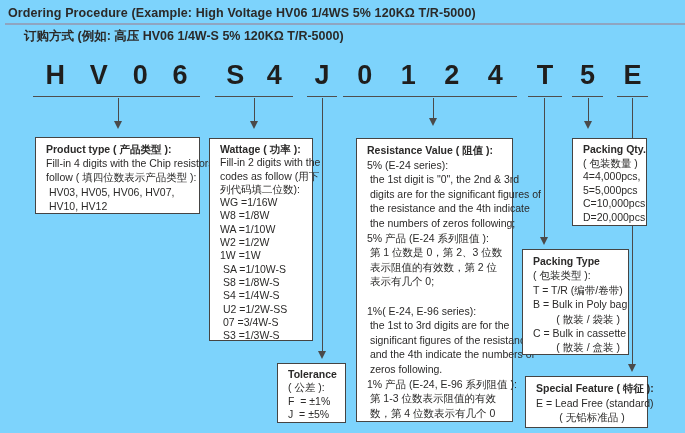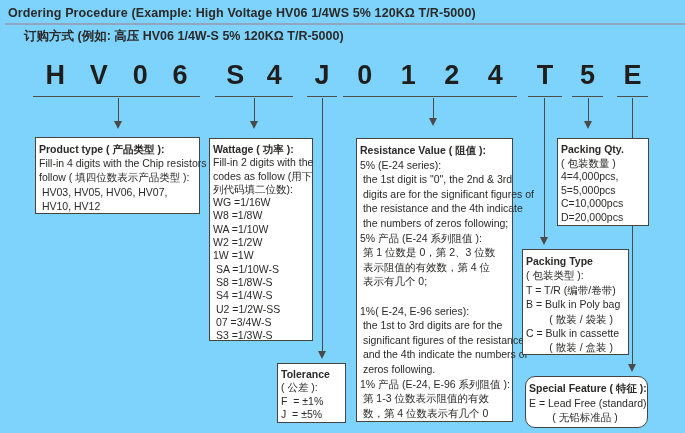--- a/index.html
+++ b/index.html
@@ -34,31 +34,31 @@
   #a-product{left:117.5px;height:27px;}
   #a-wattage{left:253.5px;height:27px;}
   #a-tol{left:321.5px;height:257px;}
   #a-res{left:432.5px;height:24px;}
   #a-ptype{left:543.5px;height:143px;}
   #a-pqty{left:587.5px;height:27px;}
   #a-feat{left:631.5px;height:270px;}
   
   .box{
     position:absolute;background:#ffffff;border:1.3px solid #454443;
-    box-sizing:border-box;padding:4px 3px;font-size:10.5px;line-height:14px;
+    box-sizing:border-box;padding:4px 10px;font-size:10.5px;line-height:14px;
   }
   .box-title{font-weight:700;white-space:pre;}
   .box-lines div{white-space:pre;}
   .box-lines div:empty::before{content:"\00a0";}
   #box-product{left:35px;top:137px;width:165px;height:77px;line-height:14.2px;}
   #box-wattage{left:209px;top:138px;width:104px;height:203px;line-height:13.3px;}
   #box-res{left:356px;top:138px;width:157px;height:284px;line-height:14.6px;}
-  #box-pqty{left:557px;top:138px;width:92px;height:88px;line-height:13.6px;}
+  #box-pqty{left:572px;top:138px;width:75px;height:88px;line-height:13.6px;}
   #box-ptype{left:522px;top:249px;width:107px;height:106px;line-height:14.4px;}
-  #box-feat{left:525px;top:376px;width:123px;height:52px;line-height:14.6px;border-radius:10px;}
+  #box-feat{left:525px;top:376px;width:123px;height:52px;line-height:14.6px;}
   #box-tol{left:277px;top:363px;width:69px;height:60px;line-height:13.4px;}
 </style>
 </head>
 <body>
 
 <div class="page">
 
   <div class="hdr-en">Ordering Procedure (Example: High Voltage HV06 1/4WS 5% 120KΩ T/R-5000)</div>
   <div class="hdr-rule"></div>
   <div class="hdr-zh">订购方式 (例如: 高压 HV06 1/4W-S 5% 120KΩ T/R-5000)</div>
@@ -133,21 +133,21 @@
   <section class="box" id="box-res">
     <div class="box-title">Resistance Value ( 阻值 ):</div>
     <div class="box-lines">
         <div>5% (E-24 series):</div>
         <div> the 1st digit is "0", the 2nd &amp; 3rd</div>
         <div> digits are for the significant figures of</div>
         <div> the resistance and the 4th indicate</div>
         <div> the numbers of zeros following;</div>
         <div>5% 产品 (E-24 系列阻值 ):</div>
         <div> 第 1 位数是 0，第 2、3 位数</div>
-        <div> 表示阻值的有效数，第 4 位</div>
+        <div> 表示阻值的有效数，第 2 位</div>
         <div> 表示有几个 0;</div>
         <div></div>
         <div>1%( E-24, E-96 series):</div>
         <div> the 1st to 3rd digits are for the</div>
         <div> significant figures of the resistance</div>
         <div> and the 4th indicate the numbers of</div>
         <div> zeros following.</div>
         <div>1% 产品 (E-24, E-96 系列阻值 ):</div>
         <div> 第 1-3 位数表示阻值的有效</div>
         <div> 数，第 4 位数表示有几个 0</div>

